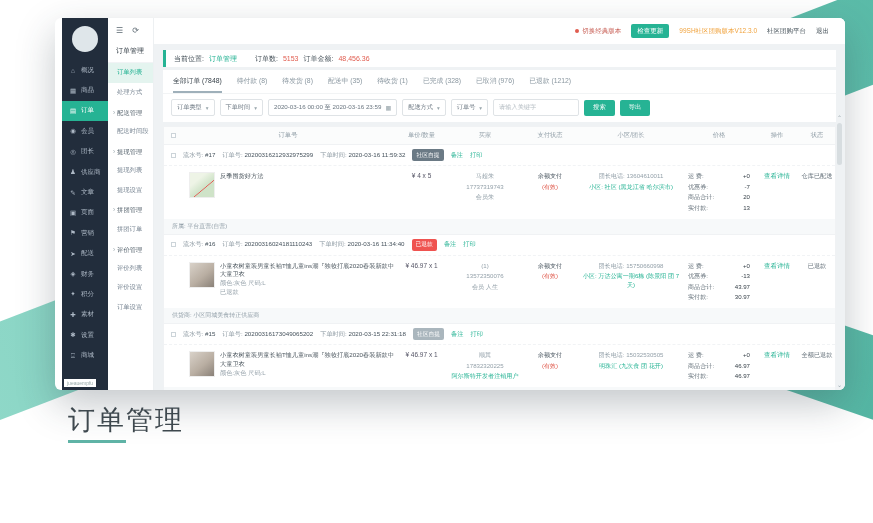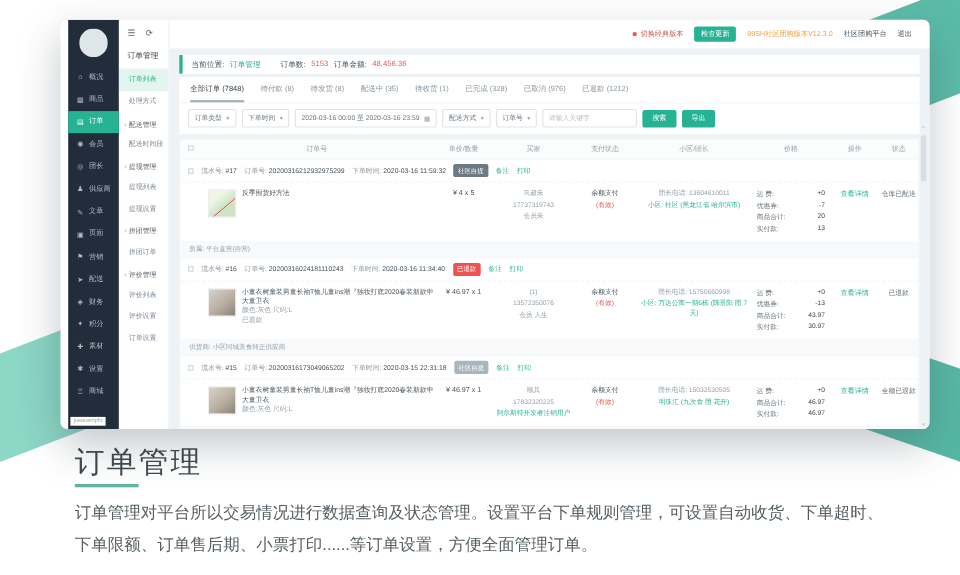--- a/index.html
+++ b/index.html
@@ -443,15 +443,14 @@
           <span class="vthumb"></span>
           <span class="vspace"></span>
           <span class="varrow">⌄</span>
         </div>
       </div>
     </div>
   </div>
 
   <div class="sec-title">订单管理</div>
   <div class="sec-underline"></div>
-  <div class="sec-desc">订单管理对平台所以交易情况进行数据查询及状态管理。设置平台下单规则管理，可设置自动收货、下单超时、下单限额、订单售后期、小票打印......等订单设置，方便全面管理订单。</div>
 
 </div>
 
 </body></html>

